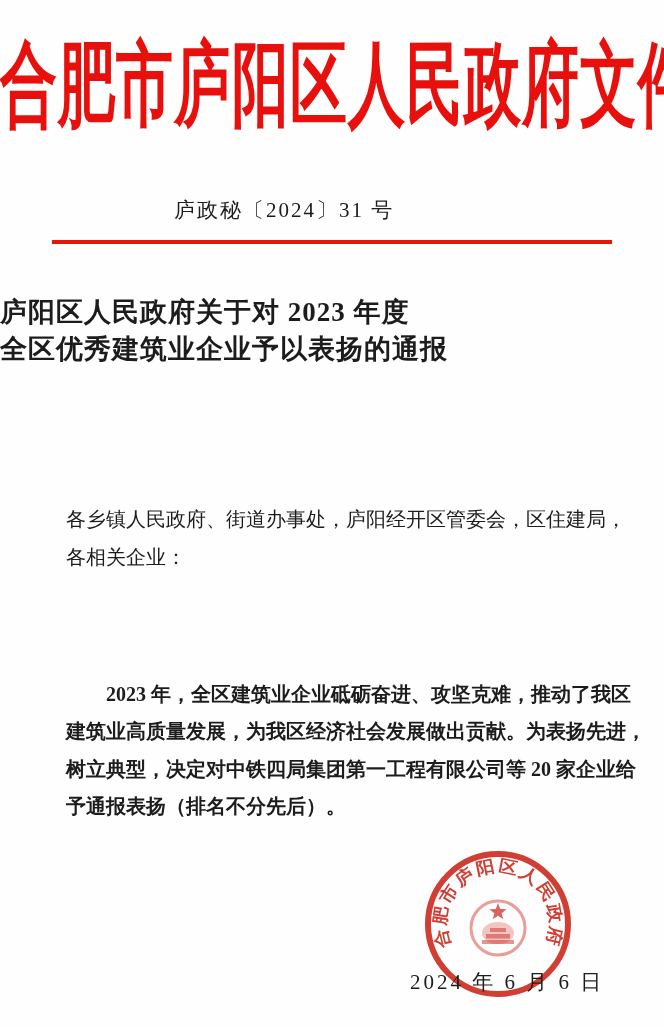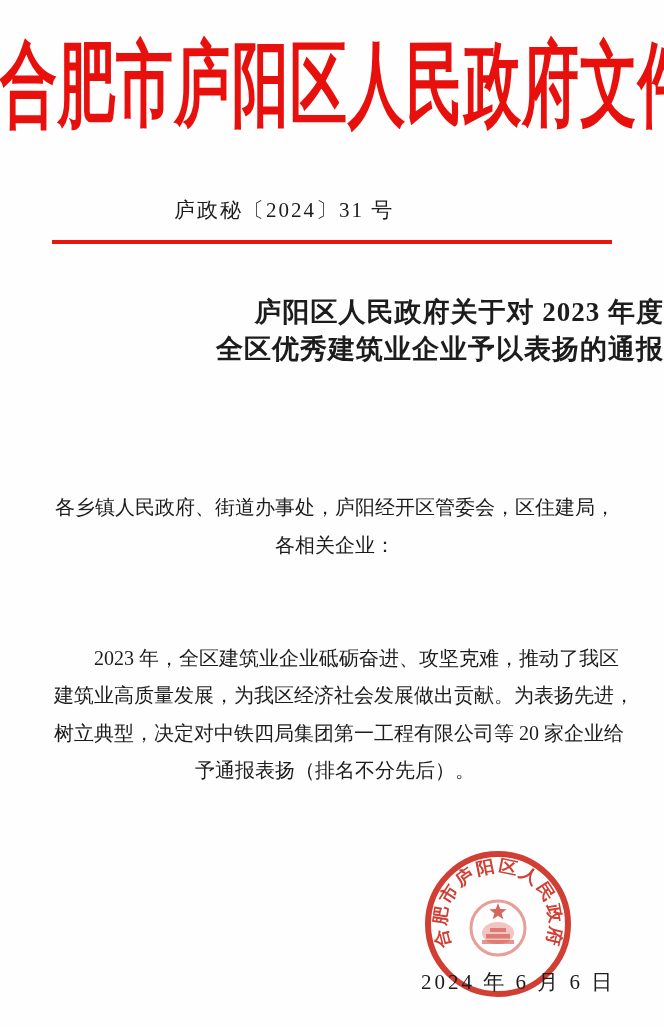--- a/index.html
+++ b/index.html
@@ -41,58 +41,58 @@
     left: 52px;
     width: 560px;
     height: 4px;
     background: #e8150c;
   }
   .doc-title {
     position: absolute;
     top: 294px;
     left: 0;
     width: 664px;
-    text-align: right;
+    text-align: left;
     font-size: 27px;
     font-weight: bold;
     line-height: 37px;
     white-space: pre-line;
     letter-spacing: 1px;
   }
   .body-text {
     position: absolute;
     top: 414px;
     left: 54px;
     width: 562px;
     font-size: 20px;
     line-height: 37.6px;
     white-space: pre;
   }
-  .body-text p { margin: 0; text-align: center; }
-  .para-indent { text-indent: 40px; }
+  .body-text p { margin: 12px; }
+  .para-indent { text-indent: 40px; font-weight: bold; }
   .para-shifted { padding-left: 40px; }
   .attachment {
     position: absolute;
     top: 764px;
     left: 134px;
     font-size: 20px;
     letter-spacing: 1px;
   }
   .seal {
     position: absolute;
     left: 414px;
     top: 840px;
     width: 168px;
     height: 168px;
     opacity: 0.88;
     filter: blur(0.4px);
   }
   .date {
     position: absolute;
-    left: 421px;
+    left: 410px;
     top: 968px;
     font-size: 21px;
     letter-spacing: 3px;
   }
 </style>
 </head>
 <body>
 
 <div class="page">
 

